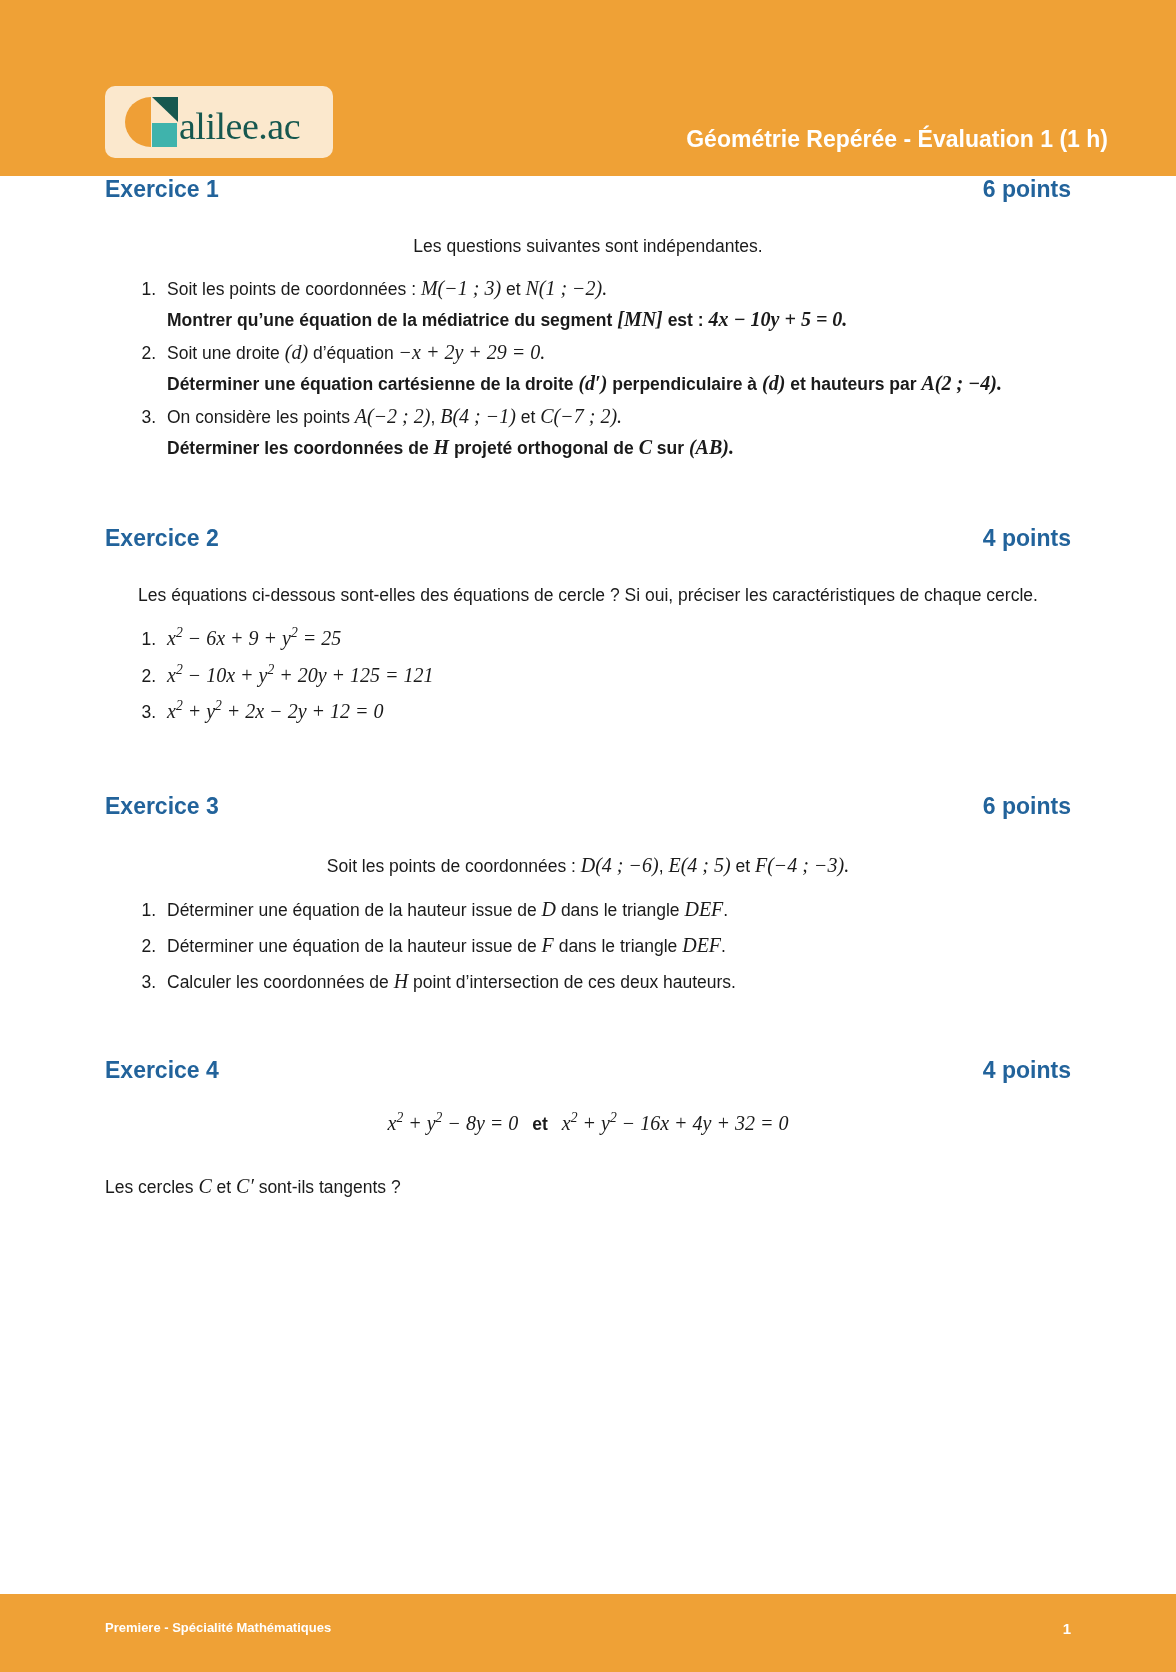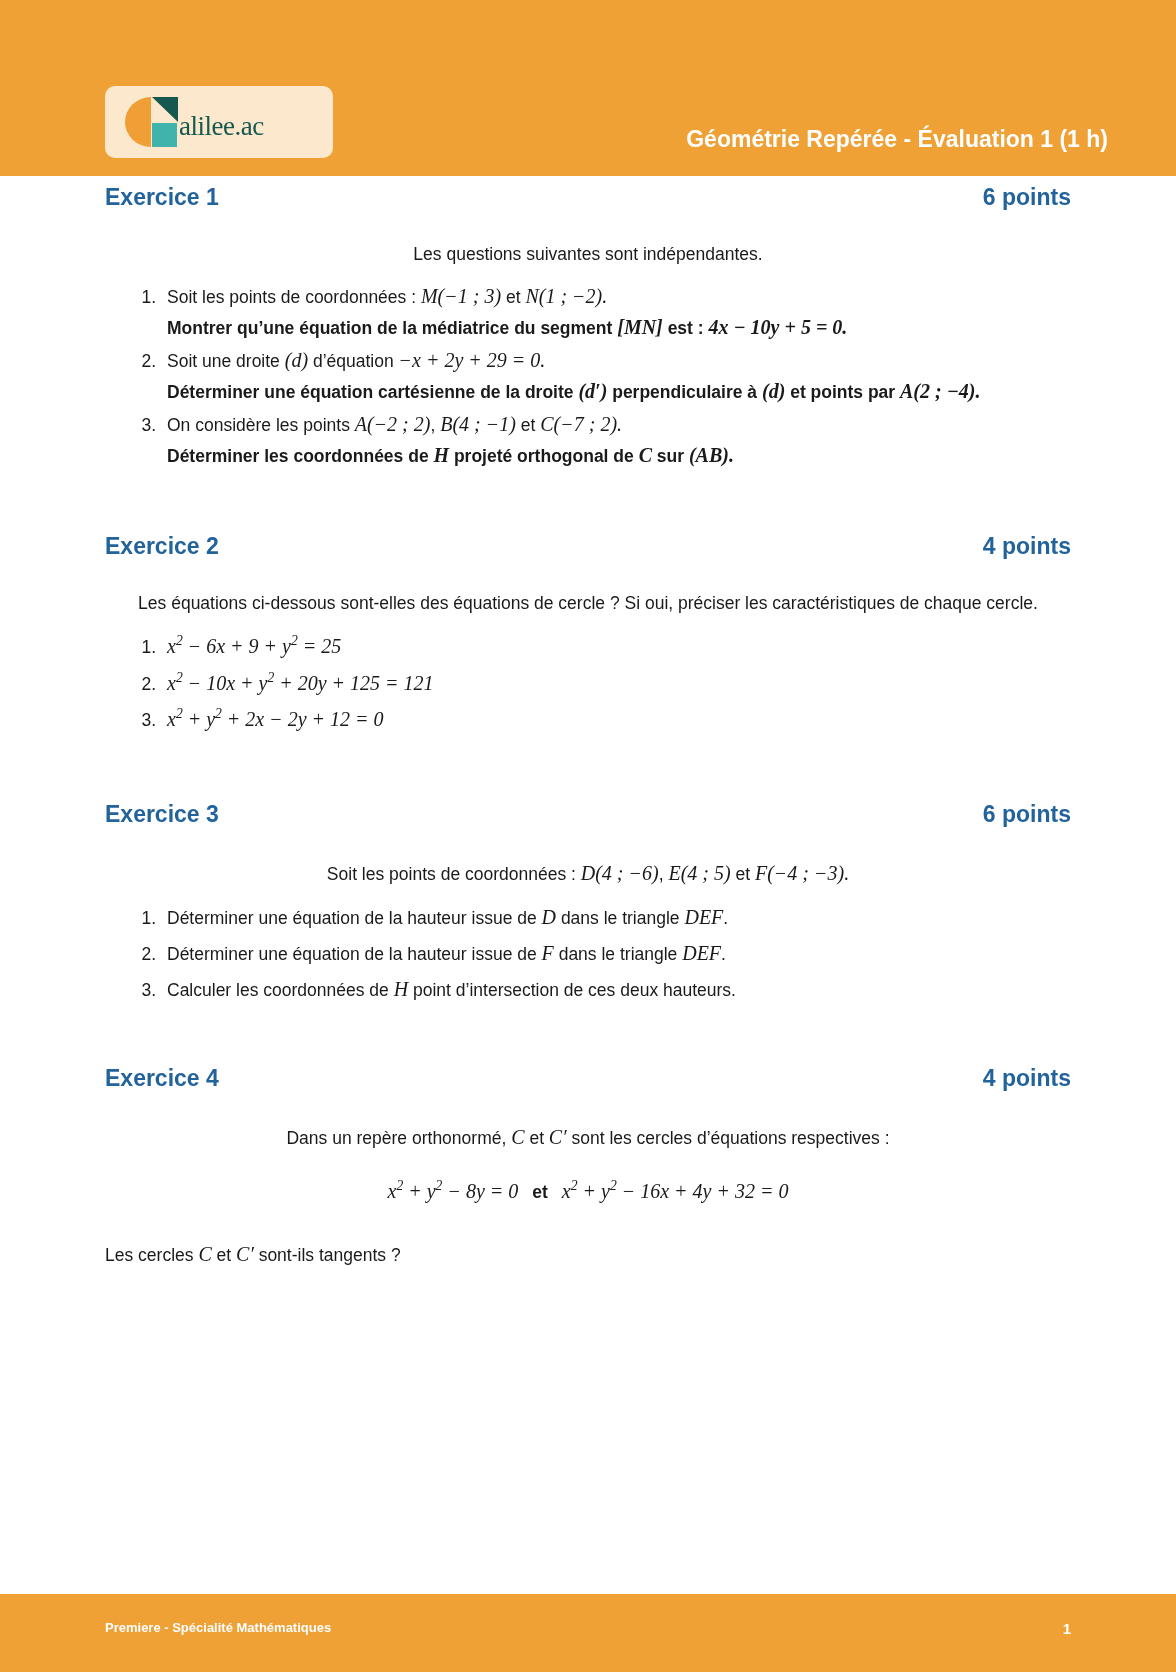--- a/index.html
+++ b/index.html
@@ -60,21 +60,21 @@
   }
   .logo-mark .sq {
     position: absolute;
     left: 27px; top: 26px;
     width: 25px;
     height: 24px;
     background: #3fb3ac;
   }
   .logo-text {
     font-family: "Liberation Serif", serif;
-    font-size: 27px;
+    font-size: 38px;
     color: #16584f;
     letter-spacing: -0.5px;
     margin-left: 1px;
     line-height: 1;
     position: relative;
     top: 4px;
   }
   .header-title {
     position: absolute;
     right: 68px;
@@ -85,21 +85,21 @@
     white-space: nowrap;
     margin-top: 30px;
   }
 
   
   .content {
     position: absolute;
     top: 176px;
     left: 0;
     width: 1176px;
-    padding: 8px 105px;
+    padding: 0 105px;
     box-sizing: border-box;
   }
 
   .ex-head {
     display: flex;
     justify-content: space-between;
     align-items: baseline;
     color: #22639b;
     font-size: 23px;
     font-weight: 700;
@@ -214,21 +214,21 @@
       <span class="pts">6 points</span>
     </div>
     <div class="intro">Les questions suivantes sont indépendantes.</div>
     <ol class="qlist">
       <li>
         <span>Soit les points de coordonnées : </span><span class="m">M(−1 ; 3)</span><span> et </span><span class="m">N(1 ; −2).</span>
         <span class="sub"><span>Montrer qu’une équation de la médiatrice du segment </span><span class="m">[MN]</span><span> est : </span><span class="m">4x − 10y + 5 = 0.</span></span>
       </li>
       <li>
         <span>Soit une droite </span><span class="m">(d)</span><span> d’équation </span><span class="m">−x + 2y + 29 = 0.</span>
-        <span class="sub"><span>Déterminer une équation cartésienne de la droite </span><span class="m">(d′)</span><span> perpendiculaire à </span><span class="m">(d)</span><span> et points par </span><span class="m">A(2 ; −4).</span></span>
+        <span class="sub"><span>Déterminer une équation cartésienne de la droite </span><span class="m">(d′)</span><span> perpendiculaire à </span><span class="m">(d)</span><span> et hauteurs par </span><span class="m">A(2 ; −4).</span></span>
       </li>
       <li>
         <span>On considère les points </span><span class="m">A(−2 ; 2)</span><span>, </span><span class="m">B(4 ; −1)</span><span> et </span><span class="m">C(−7 ; 2).</span>
         <span class="sub"><span>Déterminer les coordonnées de </span><span class="m">H</span><span> projeté orthogonal de </span><span class="m">C</span><span> sur </span><span class="m">(AB).</span></span>
       </li>
     </ol>
   </div>
 
   <div class="sec-2">
     <div class="ex-head">
@@ -254,21 +254,20 @@
       <li><span>Déterminer une équation de la hauteur issue de </span><span class="m">F</span><span> dans le triangle </span><span class="m">DEF</span><span>.</span></li>
       <li><span>Calculer les coordonnées de </span><span class="m">H</span><span> point d’intersection de ces deux hauteurs.</span></li>
     </ol>
   </div>
 
   <div class="sec-4">
     <div class="ex-head">
       <span>Exercice 4</span>
       <span class="pts">4 points</span>
     </div>
-    <div class="intro"><span>Dans un repère orthonormé, </span><span class="m">C</span><span> et </span><span class="m">C′</span><span> sont les cercles d’équations respectives :</span></div>
     <div class="mblock">
       <span>x<sup>2</sup> + y<sup>2</sup> − 8y = 0</span><span class="et">et</span><span>x<sup>2</sup> + y<sup>2</sup> − 16x + 4y + 32 = 0</span>
     </div>
     <div class="para para-tail"><span>Les cercles </span><span class="m">C</span><span> et </span><span class="m">C′</span><span> sont-ils tangents ?</span></div>
   </div>
 
 </div>
 
 <div class="footer">
   <div class="footer-left">Premiere - Spécialité Mathématiques</div>

